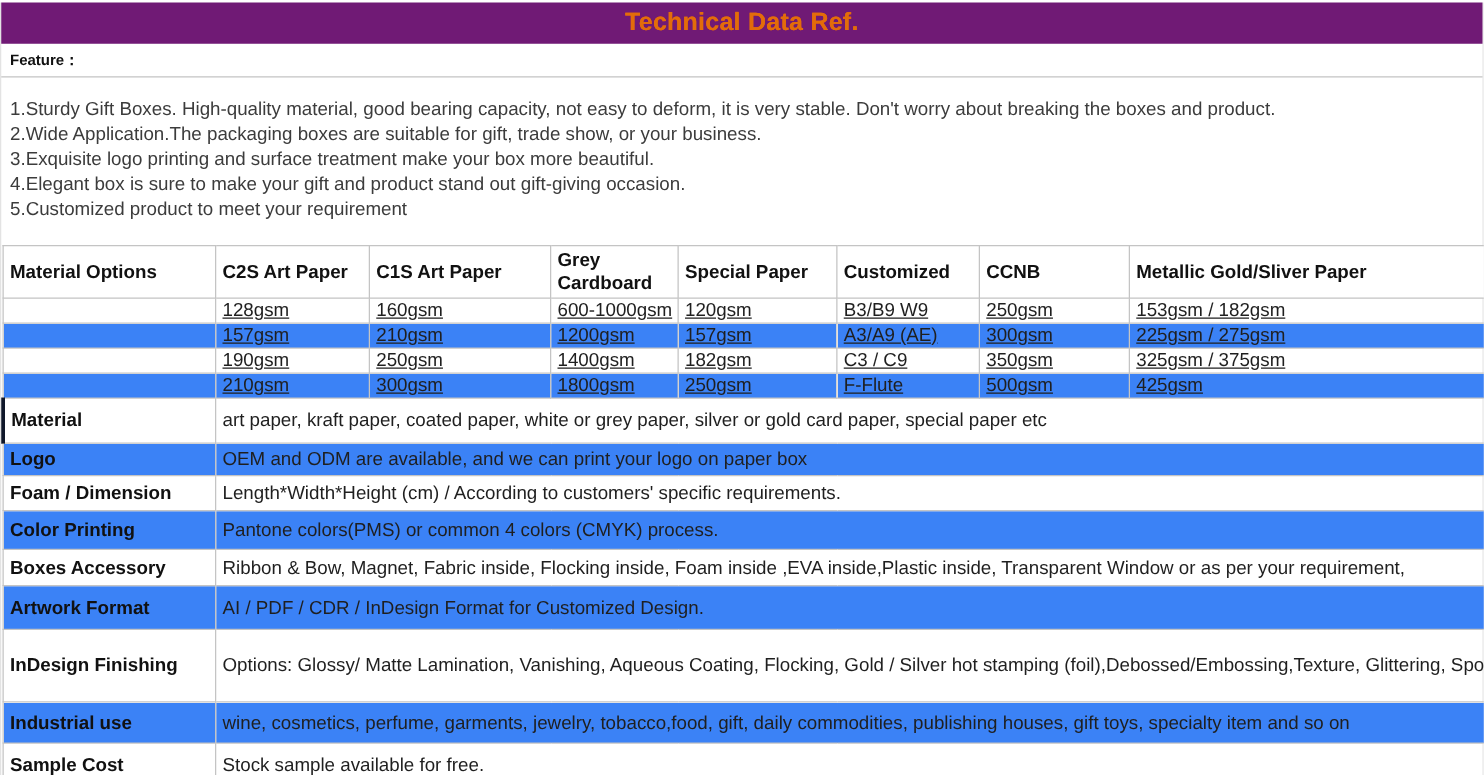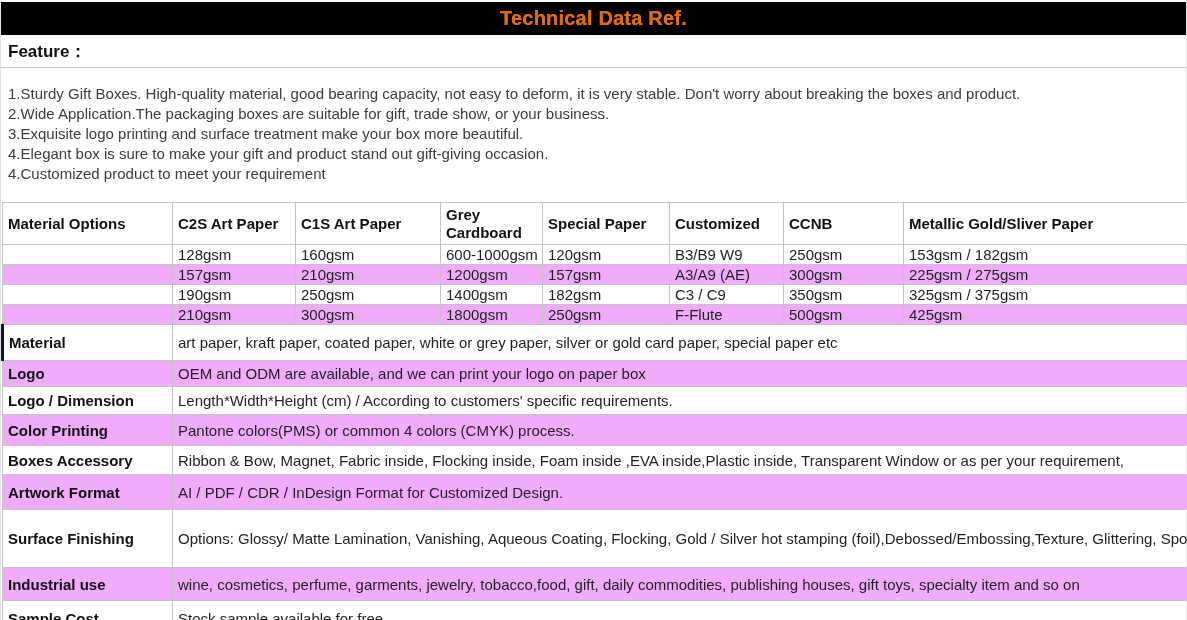--- a/index.html
+++ b/index.html
@@ -5,50 +5,50 @@
   * { box-sizing: border-box; margin: 0; padding: 0; }
   html, body { background: #ffffff; }
   body {
     width: 1187px; height: 620px; overflow: hidden;
     font-family: "Liberation Sans", sans-serif;
     color: #1f1f1f;
   }
   .page { width: 1187px; height: 620px; background: #fff; border-left: 1px solid #e3e3e3; border-right: 1px solid #e3e3e3; }
 
   .title-bar {
-    margin-top: 2px; height: 33px; background: #000000;
+    margin-top: 2px; height: 33px; background: #701a75;
     display: flex; align-items: center; justify-content: center;
   }
   .title-bar span {
     color: #e36c0a; font-weight: bold; font-size: 20px; letter-spacing: 0.2px;
     text-shadow: 0 0 0 #e36c0a;
   }
 
   .feature-heading {
-    font-weight: bold; font-size: 17px; color: #111;
+    font-weight: bold; font-size: 12px; color: #111;
     padding: 5px 0 4px 7px; border-bottom: 1px solid #c3c3c3;
   }
   .feature-list { padding: 16px 13px 0 7px; }
   .feature-item { font-size: 15px; color: #3c3c3c; line-height: 20px; white-space: nowrap; }
 
   table.spec {
     margin-top: 18px;
     width: 1187px; table-layout: fixed; border-collapse: collapse;
   }
   table.spec th, table.spec td {
     border: 1px solid #c4c4c4;
     font-size: 15px; padding: 1px 5px; vertical-align: middle;
     overflow: hidden; white-space: nowrap;
   }
   table.spec th {
     font-weight: bold; text-align: left; height: 42px; background: #fff;
     white-space: normal; line-height: 18px; color: #111;
   }
-  tr.gsm td { height: 20px; }
-  tr.shade td { background: #f0abfc; }
+  tr.gsm td { height: 20px; text-decoration: underline; }
+  tr.shade td { background: #3b82f6; }
   td.spec-label { font-weight: bold; color: #111; border-right: 1px solid #c4c4c4; }
   td.spec-value { white-space: nowrap; }
   td.wrap { white-space: normal; line-height: 20px; }
   tr.orange-edge td:first-child { border-left: 3px solid #0f172a; }
 
   tr.h-material td { height: 36px; }
   tr.h-logo td { height: 26px; }
   tr.h-size td { height: 28px; }
   tr.h-color td { height: 31px; }
   tr.h-boxes td { height: 29px; }
@@ -66,21 +66,21 @@
     <span>Technical Data Ref.</span>
   </div>
 
   <div class="feature-heading">Feature：</div>
 
   <div class="feature-list">
     <div class="feature-item">1.Sturdy Gift Boxes. High-quality material, good bearing capacity, not easy to deform, it is very stable. Don't worry about breaking the boxes and product.</div>
     <div class="feature-item">2.Wide Application.The packaging boxes are suitable for gift, trade show, or your business.</div>
     <div class="feature-item">3.Exquisite logo printing and surface treatment make your box more beautiful.</div>
     <div class="feature-item">4.Elegant box is sure to make your gift and product stand out gift-giving occasion.</div>
-    <div class="feature-item">4.Customized product to meet your requirement</div>
+    <div class="feature-item">5.Customized product to meet your requirement</div>
   </div>
 
   <table class="spec">
     <colgroup>
       <col style="width:170px">
         <col style="width:123px">
         <col style="width:145px">
         <col style="width:102px">
       <col style="width:127px">
         <col style="width:114px">
@@ -143,37 +143,37 @@
 
       <tr class="h-material orange-edge">
         <td class="spec-label">Material</td>
         <td class="spec-value" colspan="7">art paper, kraft paper, coated paper, white or grey paper, silver or gold card paper, special paper etc</td>
       </tr>
       <tr class="h-logo shade">
         <td class="spec-label">Logo</td>
         <td class="spec-value" colspan="7">OEM and ODM are available, and we can print your logo on paper box</td>
       </tr>
       <tr class="h-size">
-        <td class="spec-label">Logo / Dimension</td>
+        <td class="spec-label">Foam / Dimension</td>
         <td class="spec-value" colspan="7">Length*Width*Height (cm) / According to customers' specific requirements.</td>
       </tr>
       <tr class="h-color shade">
         <td class="spec-label">Color Printing</td>
         <td class="spec-value" colspan="7">Pantone colors(PMS) or common 4 colors (CMYK) process.</td>
       </tr>
       <tr class="h-boxes">
         <td class="spec-label">Boxes Accessory</td>
         <td class="spec-value" colspan="7">Ribbon &amp; Bow, Magnet, Fabric inside, Flocking inside, Foam inside ,EVA inside,Plastic inside, Transparent Window or as per your requirement,</td>
       </tr>
       <tr class="h-artwork shade">
         <td class="spec-label">Artwork Format</td>
         <td class="spec-value" colspan="7">AI / PDF / CDR / InDesign Format for Customized Design.</td>
       </tr>
       <tr class="h-surface">
-        <td class="spec-label">Surface Finishing</td>
+        <td class="spec-label">InDesign Finishing</td>
         <td class="spec-value wrap" colspan="7">Options: Glossy/ Matte Lamination, Vanishing, Aqueous Coating, Flocking, Gold / Silver hot stamping (foil),Debossed/Embossing,Texture, Glittering, Spot UV as Following Pictures and Videos.</td>
       </tr>
       <tr class="h-industrial shade">
         <td class="spec-label">Industrial use</td>
         <td class="spec-value" colspan="7">wine, cosmetics, perfume, garments, jewelry, tobacco,food, gift, daily commodities, publishing houses, gift toys, specialty item and so on</td>
       </tr>
       <tr class="h-sample">
         <td class="spec-label">Sample Cost</td>
         <td class="spec-value" colspan="7">Stock sample available for free.</td>
       </tr>

